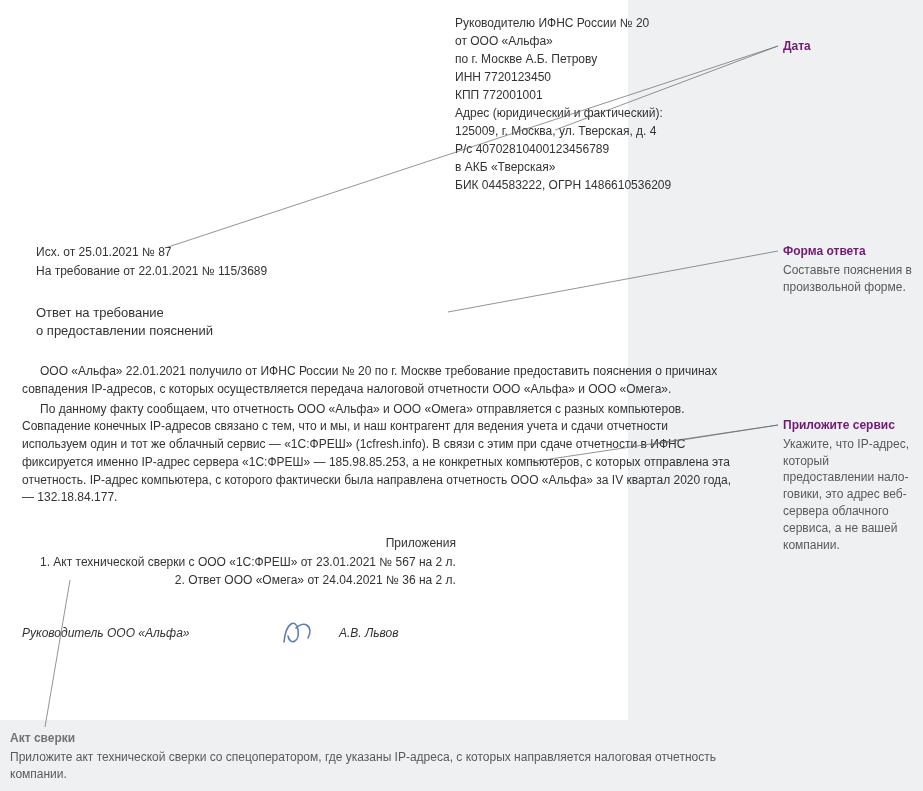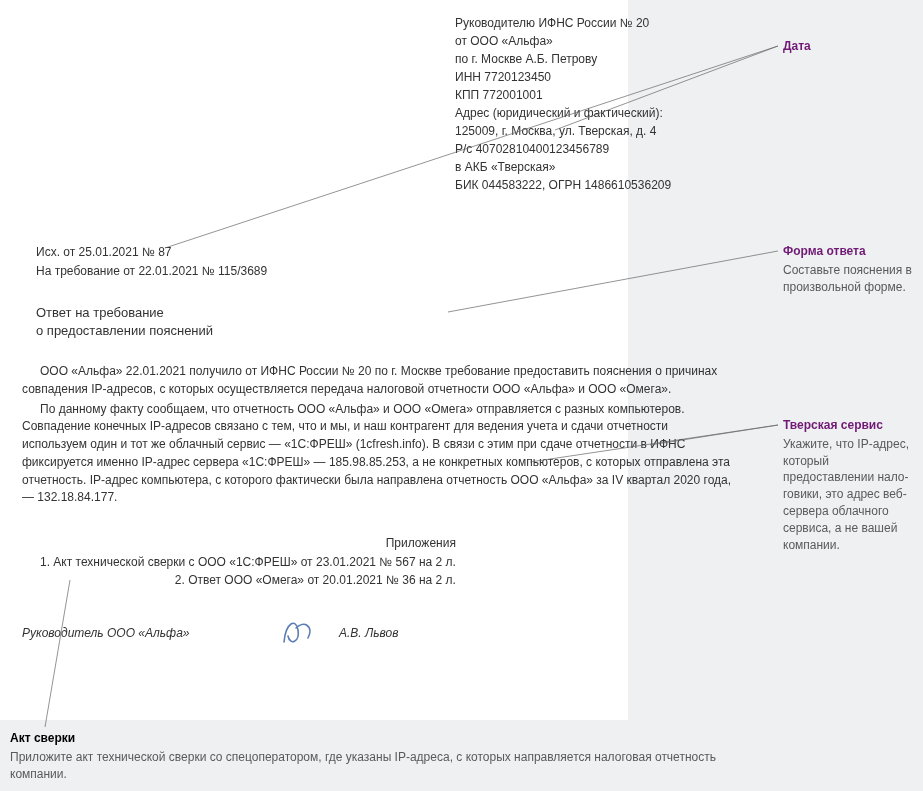--- a/index.html
+++ b/index.html
@@ -101,21 +101,21 @@
   }
   .bottom-note {
     position: absolute;
     left: 10px;
     top: 730px;
     width: 740px;
     line-height: 1.4;
     color: #5a5a5a;
   }
   .bottom-note .c-title {
-    color: #000000;
+    color: #737373;
     font-weight: bold;
     margin-bottom: 2px;
   }
 </style>
 </head>
 <body>
 
 <div class="document">
 
   <div class="header-block">
@@ -140,21 +140,21 @@
   <div class="title title2">о предоставлении пояснений</div>
 
   <div class="body-text">
     <p class="indent">ООО «Альфа» 22.01.2021 получило от ИФНС России № 20 по г. Москве требование предоставить пояснения о причинах совпадения IP-адресов, с которых осуществляется передача налоговой отчетности ООО «Альфа» и ООО «Омега».</p>
     <p class="indent">По данному факту сообщаем, что отчетность ООО «Альфа» и ООО «Омега» отправляется с разных компьютеров. Совпадение конечных IP-адресов связано с тем, что и мы, и наш контрагент для ведения учета и сдачи отчетности используем один и тот же облачный сервис — «1С:ФРЕШ» (1cfresh.info). В связи с этим при сдаче отчетности в ИФНС фиксируется именно IP-адрес сервера «1С:ФРЕШ» — 185.98.85.253, а не конкретных компьютеров, с которых отправлена эта отчетность. IP-адрес компьютера, с которого фактически была направлена отчетность ООО «Альфа» за IV квартал 2020 года, — 132.18.84.177.</p>
   </div>
 
   <div class="attachments">
     <div class="indent">Приложения</div>
     <div class="indent">1. Акт технической сверки с ООО «1С:ФРЕШ» от 23.01.2021 № 567 на 2 л.</div>
-    <div class="indent">2. Ответ ООО «Омега» от 20.01.2021 № 36 на 2 л.</div>
+    <div class="indent">2. Ответ ООО «Омега» от 24.04.2021 № 36 на 2 л.</div>
   </div>
 
   <div class="sign-line">
     <span class="sign-role">Руководитель ООО «Альфа»</span>
     <span class="sign-name">А.В. Львов</span>
     <svg class="signature-svg" viewBox="0 0 50 38">
       <path d="M10 30 C 12 10, 22 6, 24 18 C 26 30, 16 34, 14 24 M22 16 C 30 8, 40 14, 34 26" stroke="#5b7db3" stroke-width="1.6" fill="none" stroke-linecap="round"></path>
     </svg>
   </div>
 
@@ -163,21 +163,21 @@
 <div class="callout" style="left:783px; top:38px; width:135px;">
   <div class="c-title">Дата</div>
 </div>
 
 <div class="callout" style="left:783px; top:243px; width:135px;">
   <div class="c-title">Форма ответа</div>
   <div>Составьте пояснения в произвольной форме.</div>
 </div>
 
 <div class="callout" style="left:783px; top:417px; width:135px;">
-  <div class="c-title">Тверская сервис</div>
+  <div class="c-title">Приложите сервис</div>
   <div>Укажите, что IP-адрес, который предоставлении нало­говики, это адрес веб-сервера облачного сервиса, а не вашей компании.</div>
 </div>
 
 <div class="bottom-note">
   <div class="c-title">Акт сверки</div>
   <div>Приложите акт технической сверки со спецоператором, где указаны IP-адреса, с которых направляется налоговая отчетность компании.</div>
 </div>
 
 <svg class="svg-lines">
 

